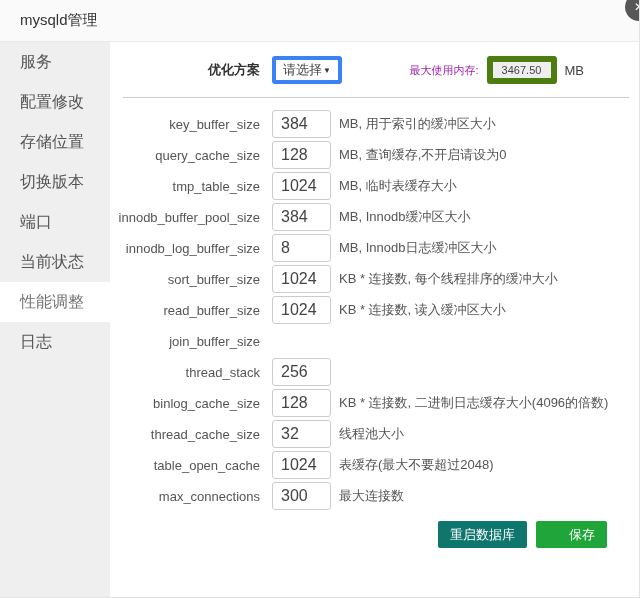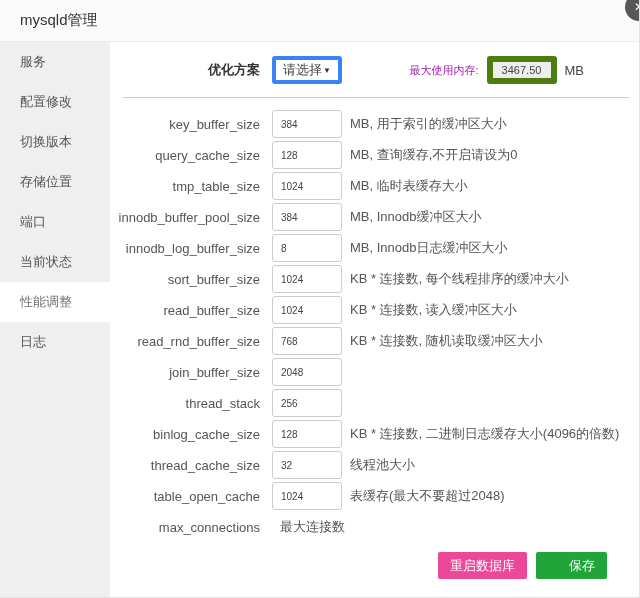--- a/index.html
+++ b/index.html
@@ -52,21 +52,21 @@
   .layout { display: flex; height: 556px; }
   .sidebar {
     width: 110px;
     background: #efefef;
     flex-shrink: 0;
   }
   .sidebar .item {
     height: 40px;
     line-height: 40px;
     padding-left: 20px;
-    font-size: 13px;
+    font-size: 16px;
     color: #555;
     cursor: pointer;
     white-space: nowrap;
   }
   .sidebar .item.active {
     background: #fff;
     color: #737373;
     padding-left: 20px;
   }
   .content {
@@ -129,26 +129,26 @@
     margin: 13px 10px 12px 13px;
   }
   
   .param-row {
     display: flex;
     align-items: center;
     height: 28px;
     margin-bottom: 3px;
   }
   .param-input {
-    width: 70px;
+    width: 59px;
     height: 28px;
     border: 1px solid #ccc;
     border-radius: 3px;
     padding: 0 0 0 8px;
-    font-size: 10px;
+    font-size: 16px;
     color: #444;
     font-family: inherit;
     outline: none;
     flex-shrink: 0;
   }
   .param-hint {
     margin-left: 8px;
     font-size: 13px;
     color: #555;
     white-space: nowrap;
@@ -180,22 +180,22 @@
   <div class="close-btn">✕</div>
 
   <div class="titlebar">
     <span class="title">mysqld管理</span>
   </div>
 
   <div class="layout">
     <div class="sidebar" id="sidebar">
         <div class="item">服务</div>
         <div class="item">配置修改</div>
+        <div class="item">存储位置</div>
         <div class="item">切换版本</div>
-        <div class="item">存储位置</div>
         <div class="item">端口</div>
         <div class="item">当前状态</div>
         <div class="item active">性能调整</div>
         <div class="item">日志</div>
       </div>
 
     <div class="content">
 
       <div class="opt-row">
         <div class="label-col">优化方案</div>
@@ -242,27 +242,21 @@
     <div class="label-col p-label">sort_buffer_size</div>
     <input class="param-input p-input" value="1024" style="">
     <div class="param-hint p-hint">KB * 连接数, 每个线程排序的缓冲大小</div>
   </div>
           <div class="param-row">
     <div class="label-col p-label">read_buffer_size</div>
     <input class="param-input p-input" value="1024" style="">
     <div class="param-hint p-hint">KB * 连接数, 读入缓冲区大小</div>
   </div>
           <div class="param-row">
-    <div class="label-col p-label">read_rnd_buffer_size</div>
-    <input class="param-input p-input" value="768" style="">
-    <div class="param-hint p-hint">KB * 连接数, 随机读取缓冲区大小</div>
-  </div>
-          <div class="param-row">
     <div class="label-col p-label">join_buffer_size</div>
-    <input class="param-input p-input" value="2048" style="">
   </div>
           <div class="param-row">
     <div class="label-col p-label">thread_stack</div>
     <input class="param-input p-input" value="256" style="">
   </div>
           <div class="param-row">
     <div class="label-col p-label">binlog_cache_size</div>
     <input class="param-input p-input" value="128" style="">
     <div class="param-hint p-hint">KB * 连接数, 二进制日志缓存大小(4096的倍数)</div>
   </div>
@@ -271,24 +265,25 @@
     <input class="param-input p-input" value="32" style="">
     <div class="param-hint p-hint">线程池大小</div>
   </div>
           <div class="param-row">
     <div class="label-col p-label">table_open_cache</div>
     <input class="param-input p-input" value="1024" style="">
     <div class="param-hint p-hint">表缓存(最大不要超过2048)</div>
   </div>
           <div class="param-row">
     <div class="label-col p-label">max_connections</div>
+    <input class="param-input p-input" value="300" style="">
     <div class="param-hint p-hint">最大连接数</div>
   </div>
         </div>
 
       <div class="actions">
-        <button class="btn" style="background: #ec4899; margin-left: 27px;">重启数据库</button>
+        <button class="btn" style="background: #0f766e; margin-left: 27px;">重启数据库</button>
         <button class="btn" style="background: rgb(32, 165, 58);">保存</button>
       </div>
 
     </div>
   </div>
 </div>
 
 </body></html>

